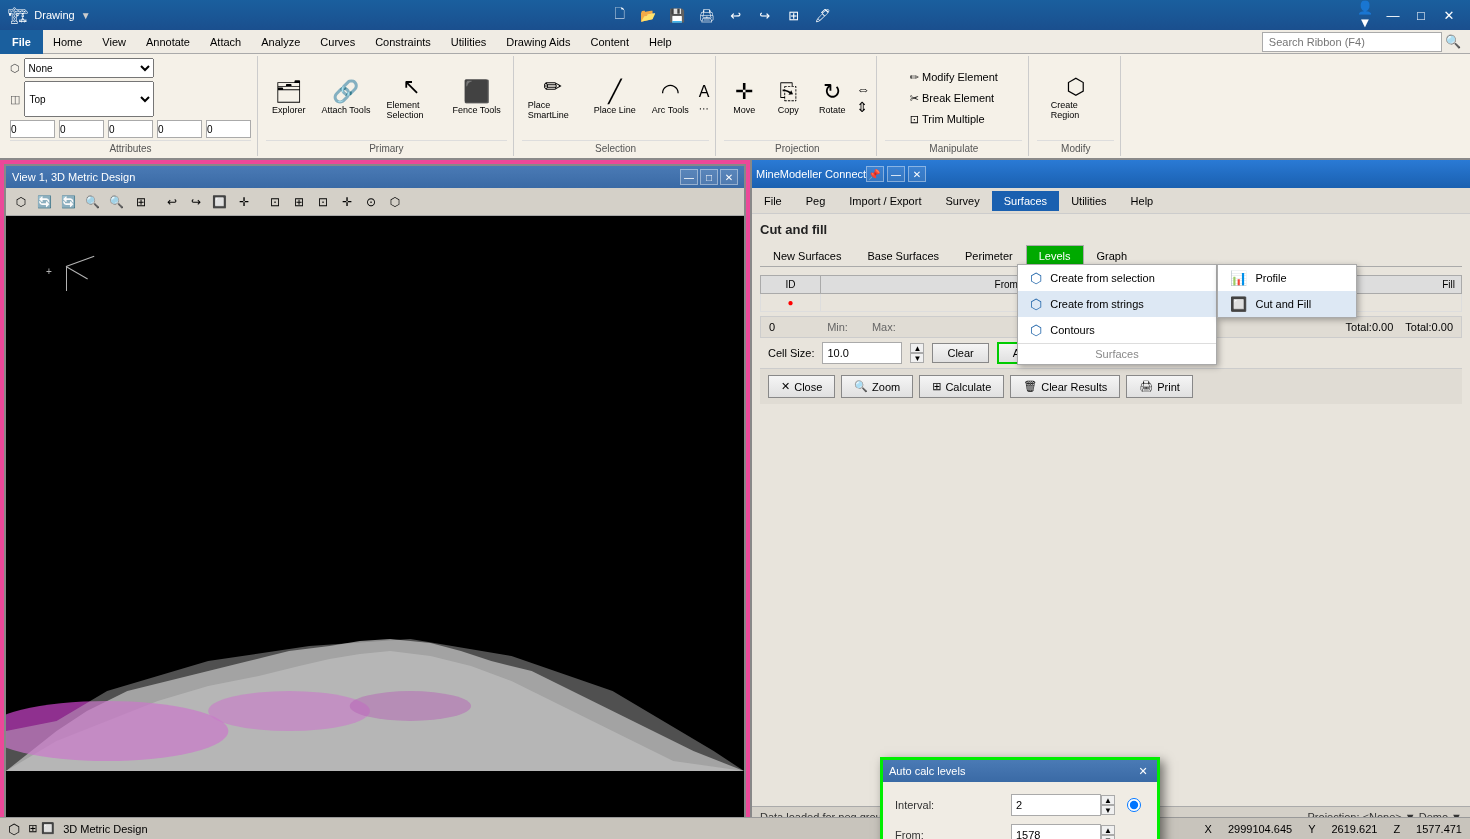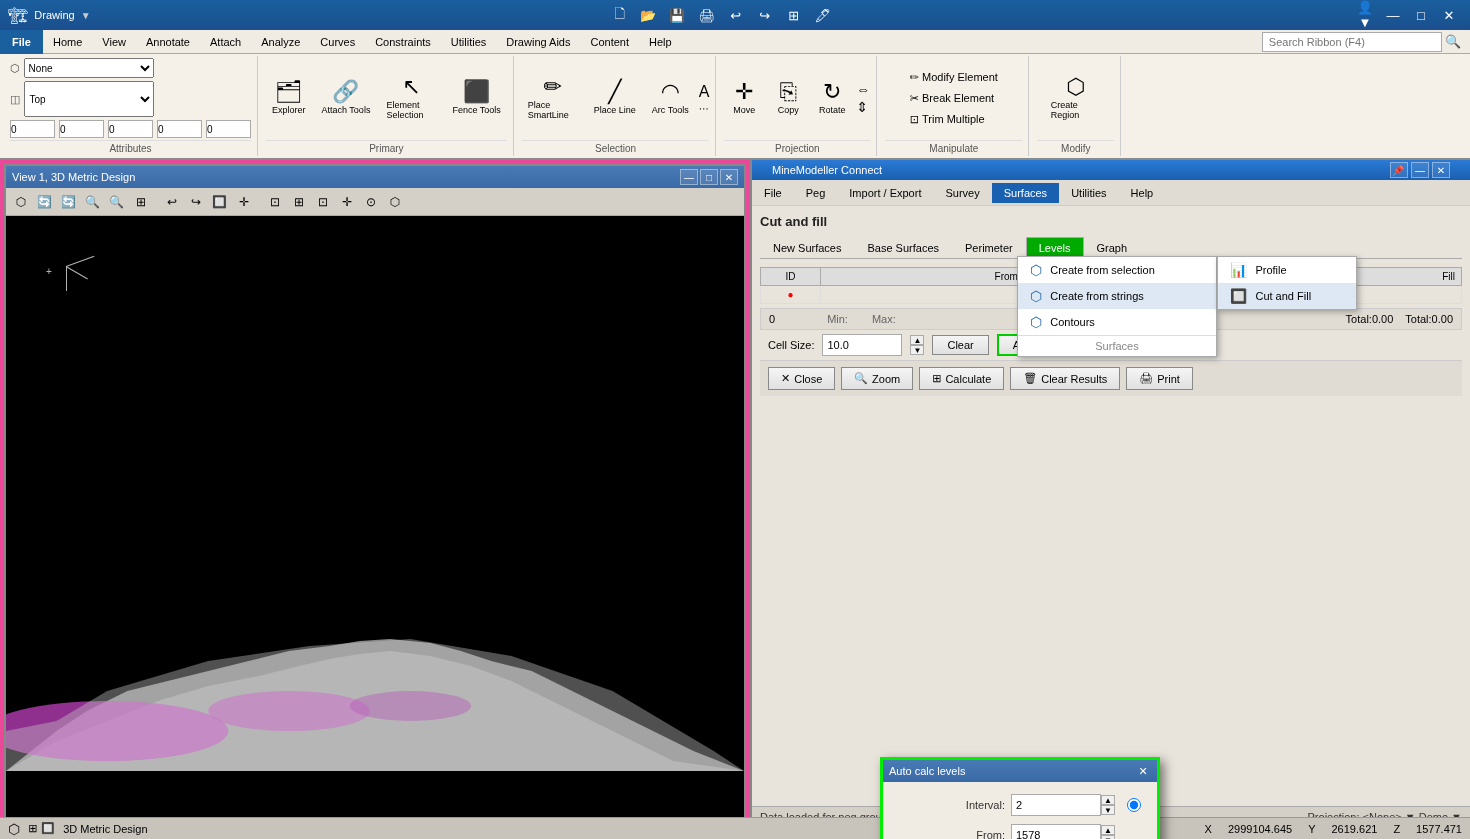--- a/index.html
+++ b/index.html
@@ -31,21 +31,21 @@
     .ribbon-btn-small { display: flex; align-items: center; gap: 3px; padding: 2px 4px; cursor: pointer; border: 1px solid transparent; }
 
     
     .viewport { flex: 1; background: #1a1a1a; position: relative; border: 2px solid #888; margin: 2px; }
     .viewport-titlebar { background: linear-gradient(to bottom, #4a7ab5, #3a6aa5); color: white; height: 22px; display: flex; align-items: center; justify-content: space-between; padding: 0 6px; font-size: 11px; }
     .viewport-toolbar { background: #d4d0c8; height: 28px; display: flex; align-items: center; padding: 2px 4px; gap: 2px; border-bottom: 1px solid #aaa; }
     .vp-btn { width: 22px; height: 22px; border: 1px solid transparent; cursor: pointer; background: transparent; display: flex; align-items: center; justify-content: center; font-size: 12px; }
 
     
     .mine-panel { width: 720px; background: #e8e4dc; border-left: 2px solid #888; display: flex; flex-direction: column; }
-    .mine-panel-title { background: linear-gradient(to bottom, #2a7ad5, #1a60b0); color: white; height: 20px; display: flex; align-items: center; justify-content: space-between; padding: 0 20px; font-size: 12px; }
+    .mine-panel-title { background: linear-gradient(to bottom, #2a7ad5, #1a60b0); color: white; height: 28px; display: flex; align-items: center; padding: 0 4px; font-size: 12px; }
     .mine-panel-menu { background: #e0dcd4; height: 26px; display: flex; align-items: center; border-bottom: 1px solid #ccc; }
     .mine-menu-item { padding: 4px 12px; cursor: pointer; font-size: 11px; }
     .mine-menu-item.active { background: #1a60b0; color: white; }
 
     
     .surfaces-dropdown { background: white; border: 1px solid #aaa; box-shadow: 2px 2px 6px rgba(0,0,0,0.3); position: absolute; top: 50px; left: 0; z-index: 100; min-width: 200px; }
     .surfaces-dropdown-item { display: flex; align-items: center; padding: 5px 12px; cursor: pointer; gap: 8px; }
     .submenu-panel { background: white; border: 1px solid #aaa; box-shadow: 2px 2px 6px rgba(0,0,0,0.3); position: absolute; top: 50px; left: 200px; z-index: 101; min-width: 140px; }
     .submenu-item { display: flex; align-items: center; padding: 5px 12px; cursor: pointer; gap: 8px; }
 
@@ -66,21 +66,21 @@
     .action-btn { padding: 3px 14px; border: 1px solid #888; background: linear-gradient(to bottom, #f5f5f5, #e0e0e0); cursor: pointer; font-size: 11px; }
     .action-btn.highlighted { border: 2px solid #00cc00; }
 
     
     .bottom-btns { display: flex; gap: 6px; padding: 6px 8px; background: #e0dcd4; border-top: 1px solid #ccc; }
     .bottom-btn { display: flex; align-items: center; gap: 4px; padding: 4px 12px; border: 1px solid #888; background: linear-gradient(to bottom, #f5f5f5, #e0e0e0); cursor: pointer; font-size: 11px; }
     .dialog { position: absolute; top: 380px; left: 440px; background: #f0ece4; border: 3px solid #00ee00; box-shadow: 4px 4px 10px rgba(0,0,0,0.5); width: 280px; z-index: 201; }
     .dialog-titlebar { background: linear-gradient(to bottom, #4a7ab5, #3a6aa5); color: white; height: 22px; display: flex; align-items: center; justify-content: space-between; padding: 0 6px; font-size: 11px; }
     .dialog-body { padding: 12px; }
     .dialog-row { display: flex; align-items: center; margin-bottom: 8px; gap: 6px; }
-    .dialog-label { width: 110px; text-align: right; color: #333; }
+    .dialog-label { width: 110px; text-align: left; color: #333; }
     .dialog-input { width: 90px; height: 22px; border: 1px solid #aaa; padding: 2px 4px; font-size: 11px; }
     .dialog-spin { display: flex; flex-direction: column; }
     .spin-up, .spin-dn { width: 14px; height: 10px; border: 1px solid #aaa; background: #f0f0f0; cursor: pointer; font-size: 8px; display: flex; align-items: center; justify-content: center; }
     .dialog-radio { width: 14px; height: 14px; }
 
     
     .app-status { height: 22px; background: #c8c4bc; border-top: 1px solid #999; display: flex; align-items: center; padding: 0 8px; gap: 20px; font-size: 10px; justify-content: space-between; }
 
     
     .mine-status { background: #d4d0c8; padding: 4px 8px; font-size: 10px; color: #333; border-top: 1px solid #aaa; display: flex; justify-content: space-between; }

